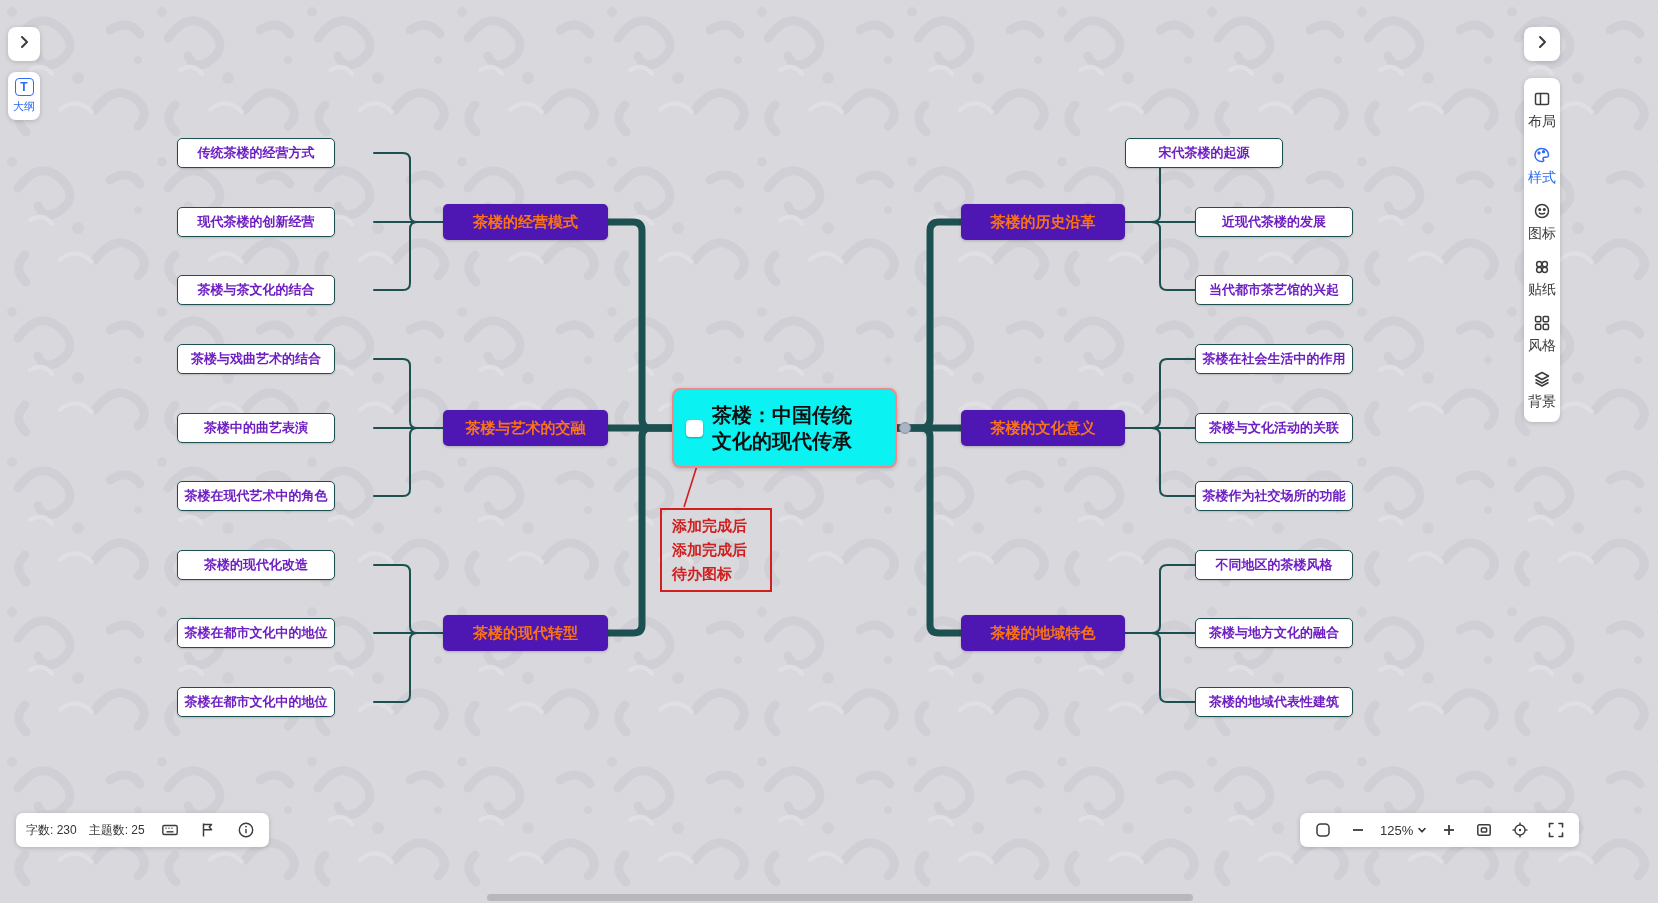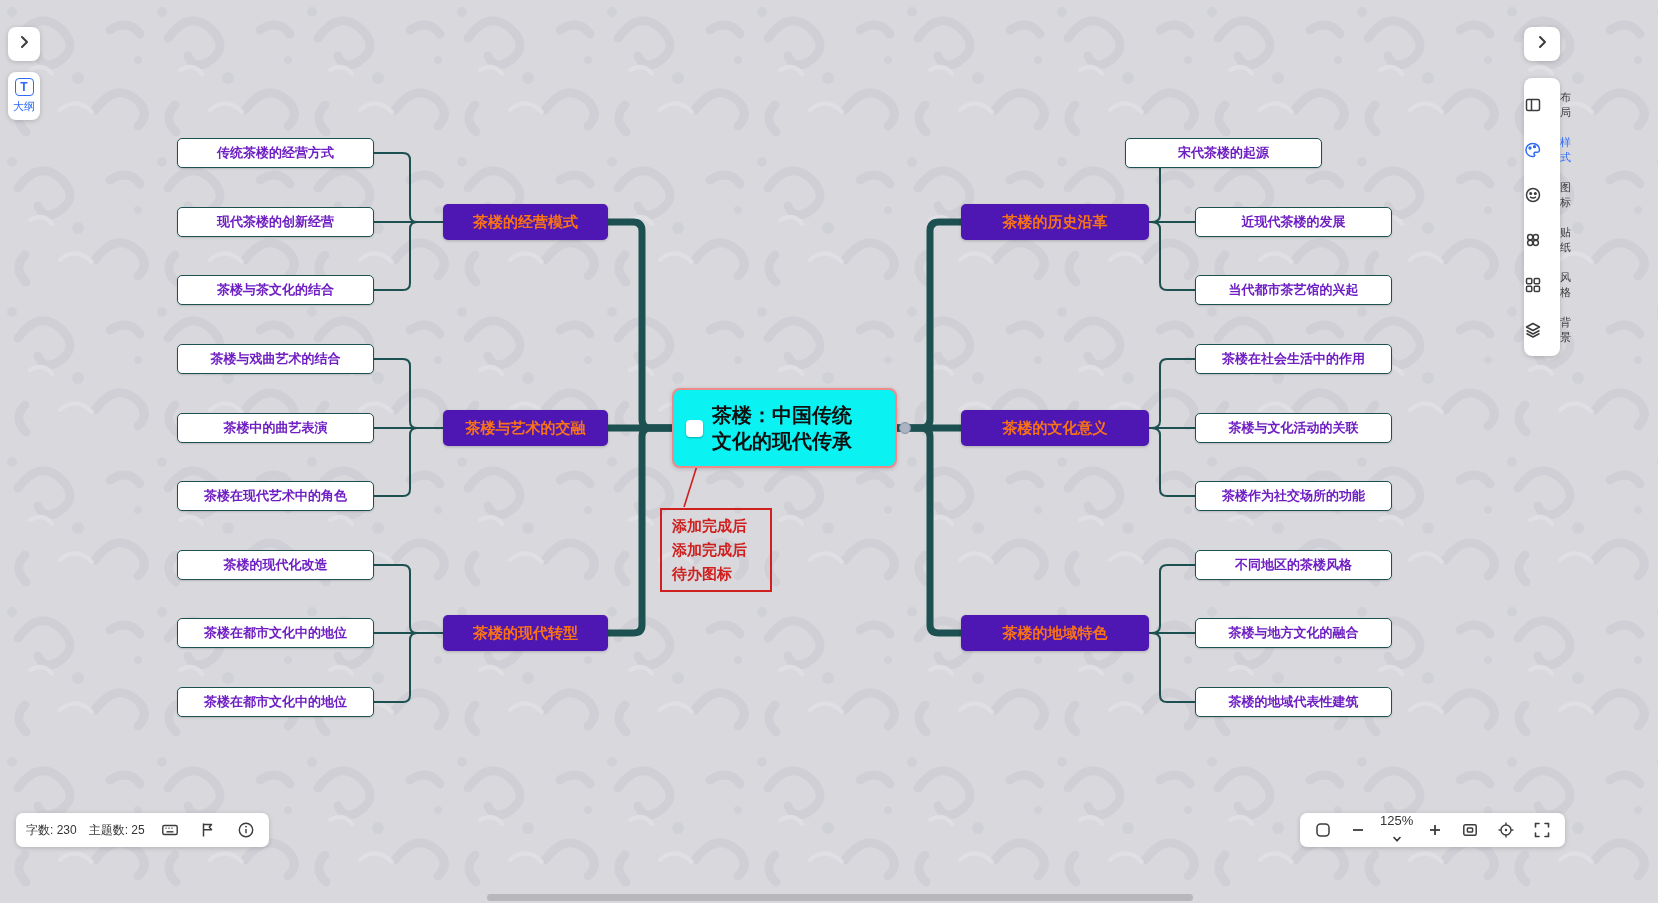--- a/index.html
+++ b/index.html
@@ -2,55 +2,55 @@
 <html><head>
 <meta charset="utf-8">
 <style>
   html,body{margin:0;padding:0;width:1658px;height:903px;overflow:hidden;
     font-family:"Liberation Sans","DejaVu Sans",sans-serif;background:#d8d8dc;}
   .stage{position:relative;width:1658px;height:903px;}
   .bg,.wires{position:absolute;left:0;top:0;width:1658px;height:903px;pointer-events:none;}
   .wires{z-index:1;}
   .node-layer{position:absolute;left:0;top:0;width:100%;height:100%;z-index:2;}
 
-  .leaf{position:absolute;width:197px;height:30px;background:#ffffff;border:1.6px solid #1d5050;
+  .leaf{position:absolute;width:158px;height:30px;background:#ffffff;border:1.6px solid #1d5050;
     border-radius:5px;color:#6e1ec2;font-size:13px;font-weight:600;display:flex;align-items:center;
     justify-content:center;box-sizing:border-box;box-shadow:0 1px 2px rgba(0,0,0,.14);white-space:nowrap;cursor:pointer;}
   .branch{position:absolute;width:165px;height:36px;background:#4e17b3;border-radius:5px;color:#f97316;
     font-weight:700;font-size:15px;display:flex;align-items:center;justify-content:center;
     box-sizing:border-box;box-shadow:0 1px 3px rgba(0,0,0,.2);white-space:nowrap;cursor:pointer;}
-  .branch.r{width:188px;}
+  .branch.r{width:164px;}
   .center-node{position:absolute;left:672px;top:388px;width:225px;height:80px;background:#0af2f2;
     border:2.5px solid #f08a8a;border-radius:8px;display:flex;align-items:center;gap:9px;
     padding:0 12px;box-sizing:border-box;box-shadow:0 1px 4px rgba(0,0,0,.18);cursor:pointer;}
   .todo{width:17px;height:17px;background:#fff;border-radius:4px;box-shadow:0 1px 2px rgba(0,0,0,.3);flex:0 0 auto;}
   .center-text{font-size:20px;font-weight:700;color:#101010;line-height:1.32;width:148px;}
 
   .note{position:absolute;left:660px;top:508px;width:112px;height:84px;border:2px solid #cf1f1f;
     color:#cf1f1f;font-size:15px;font-weight:600;line-height:1.6;padding:4px 0 0 10px;box-sizing:border-box;z-index:2;}
 
   .panel{position:absolute;background:#fff;border-radius:8px;box-shadow:0 1px 5px rgba(0,0,0,.18);z-index:10;
     box-sizing:border-box;}
   .sq-btn{display:flex;align-items:center;justify-content:center;color:#3c3c3c;cursor:pointer;}
   .tool-col{display:flex;flex-direction:column;align-items:stretch;padding:4px 0;}
-  .tool-item{display:flex;flex-direction:row;align-items:center;gap:18px;padding:8px 0 7px;
-    color:#3c3c3c;font-size:11px;cursor:pointer;}
+  .tool-item{display:flex;flex-direction:column;align-items:center;gap:5px;padding:8px 0 7px;
+    color:#3c3c3c;font-size:14px;cursor:pointer;}
   .tool-item.active{color:#2e6bf6;}
   .tool-item svg{display:block;}
 
   .outline-btn{display:flex;flex-direction:column;align-items:center;gap:3px;padding:6px 0;cursor:pointer;}
   .t-box{width:17px;height:17px;border:1.6px solid #2e6bf6;border-radius:4px;color:#2e6bf6;
     font-size:12px;font-weight:700;display:flex;align-items:center;justify-content:center;}
   .outline-label{color:#2e6bf6;font-size:11px;}
 
   .pill{position:absolute;background:#fff;border-radius:7px;box-shadow:0 1px 5px rgba(0,0,0,.18);
     display:flex;align-items:center;z-index:10;box-sizing:border-box;margin-left:8px;}
   .stat-text{font-size:12px;color:#333;white-space:nowrap;}
   .mini-icon{display:flex;align-items:center;justify-content:center;color:#3c3c3c;cursor:pointer;padding:0 4px;}
-  .zoom-text{font-size:13px;color:#333;display:flex;align-items:center;gap:4px;cursor:pointer;flex-direction:column;}
+  .zoom-text{font-size:13px;color:#333;display:flex;align-items:center;gap:4px;cursor:pointer;}
 
   .hscroll{position:absolute;left:487px;top:894px;width:706px;height:7px;background:#b7b7bc;
     border-radius:4px;z-index:5;cursor:pointer;}
 </style>
 </head>
 <body>
 
 <div class="stage">
 
   <svg class="bg">

